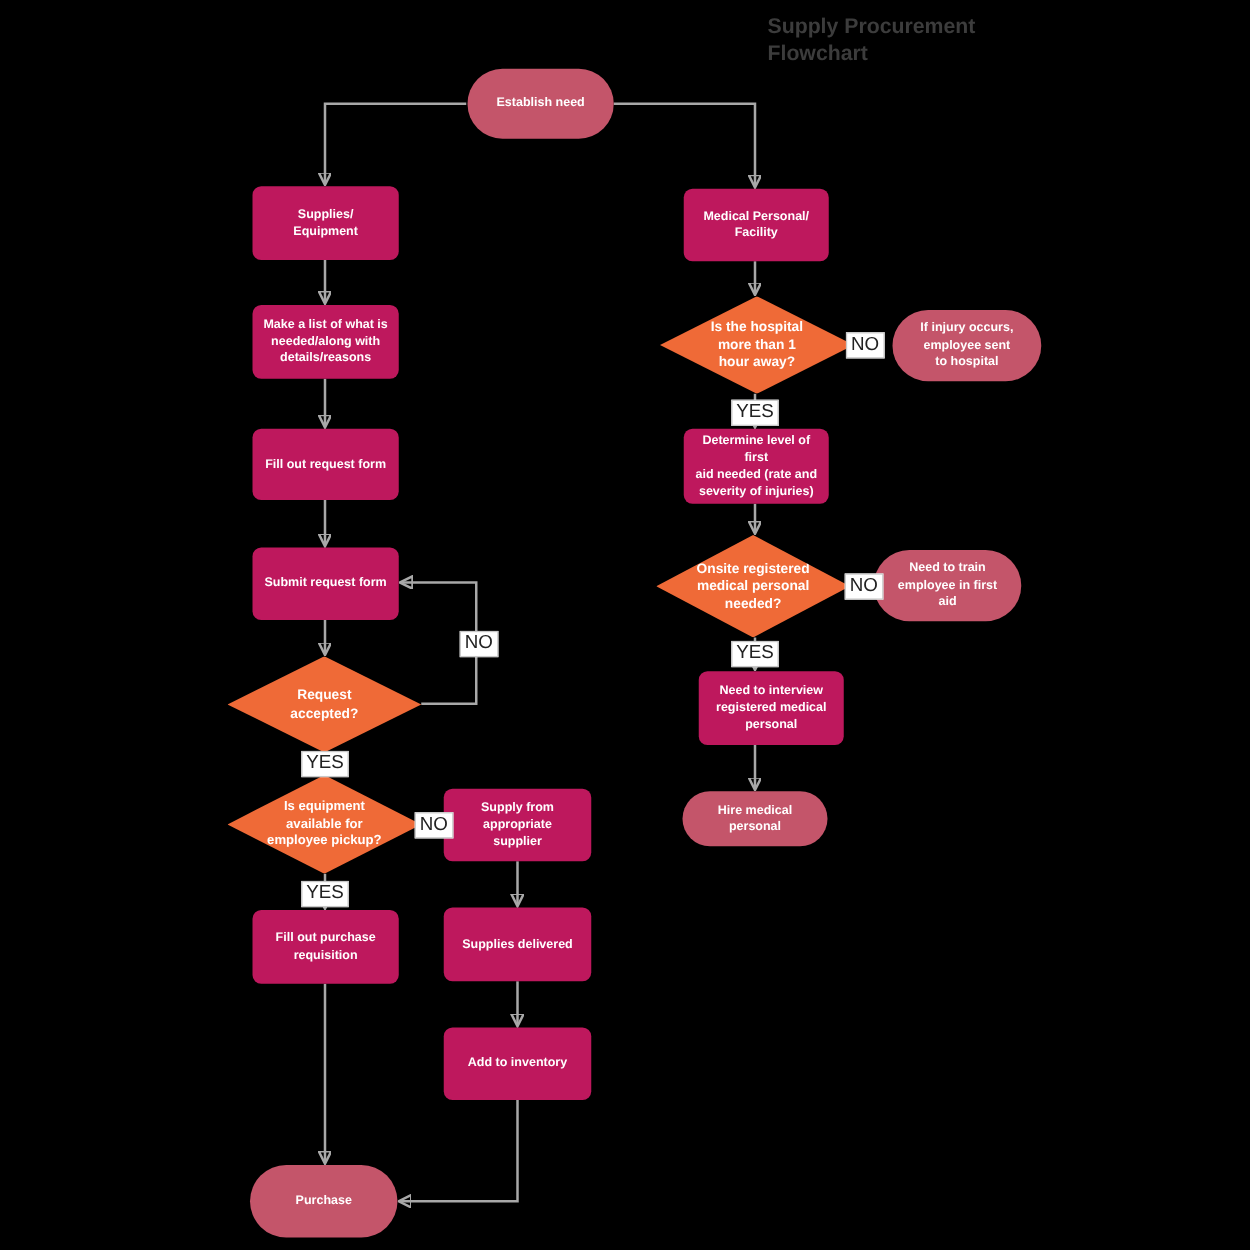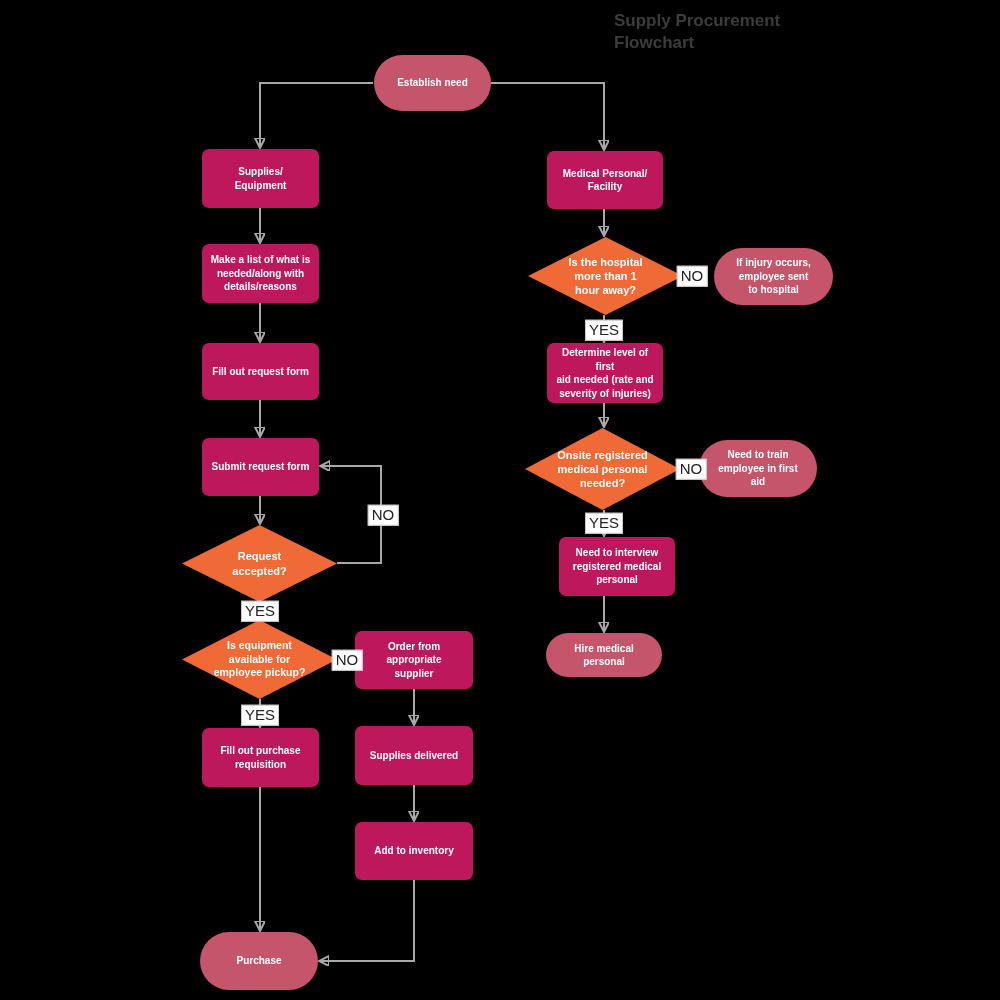--- a/index.html
+++ b/index.html
@@ -109,21 +109,21 @@
   <div id="n-fillrequest" class="node rect"><span>Fill out request form</span></div>
   <div id="n-submitrequest" class="node rect"><span>Submit request form</span></div>
   <div id="n-reqaccepted" class="node diamond"><span>Request
 accepted?</span></div>
   <div id="n-equipavail" class="node diamond small"><span>Is equipment
 available for
 employee pickup?</span></div>
   <div id="n-fillpurchase" class="node rect"><span>Fill out purchase
 requisition</span></div>
   <div id="n-purchase" class="node pill"><span>Purchase</span></div>
-  <div id="n-order" class="node rect"><span>Order from appropriate
+  <div id="n-order" class="node rect"><span>Supply from appropriate
 supplier</span></div>
   <div id="n-inventory" class="node rect"><span>Add to inventory</span></div>
   <div id="n-delivered" class="node rect"><span>Supplies delivered</span></div>
   <div id="n-medical" class="node rect"><span>Medical Personal/
 Facility</span></div>
   <div id="n-hospital" class="node diamond"><span>Is the hospital
 more than 1
 hour away?</span></div>
   <div id="n-injury" class="node pill"><span>If injury occurs,
 employee sent

